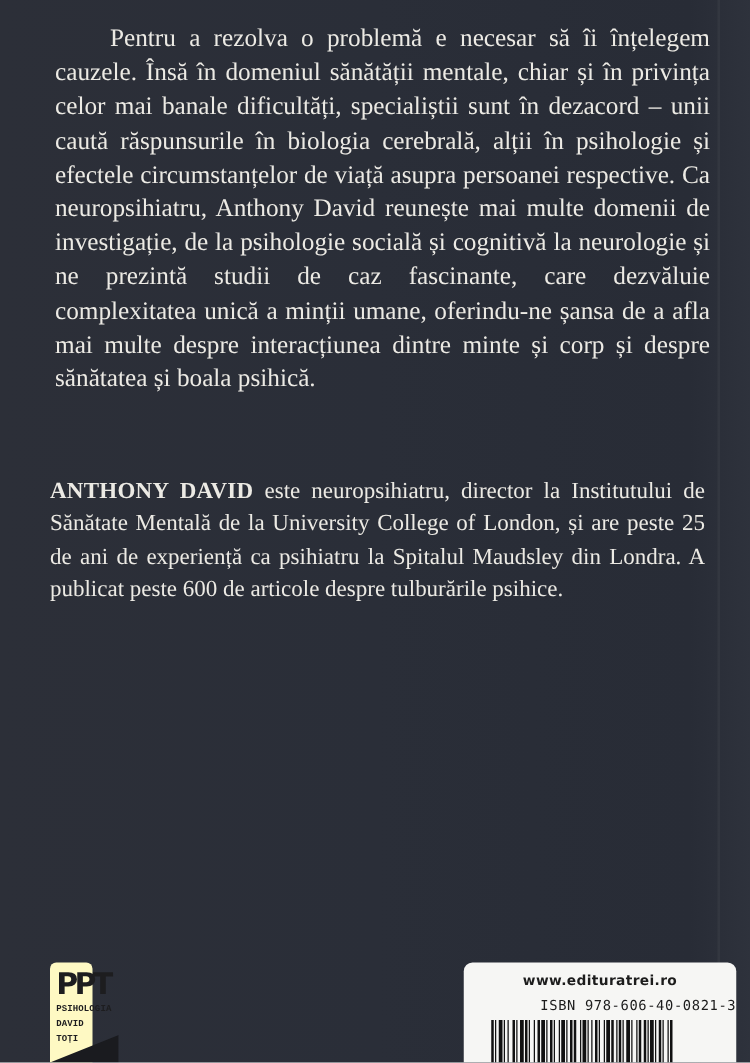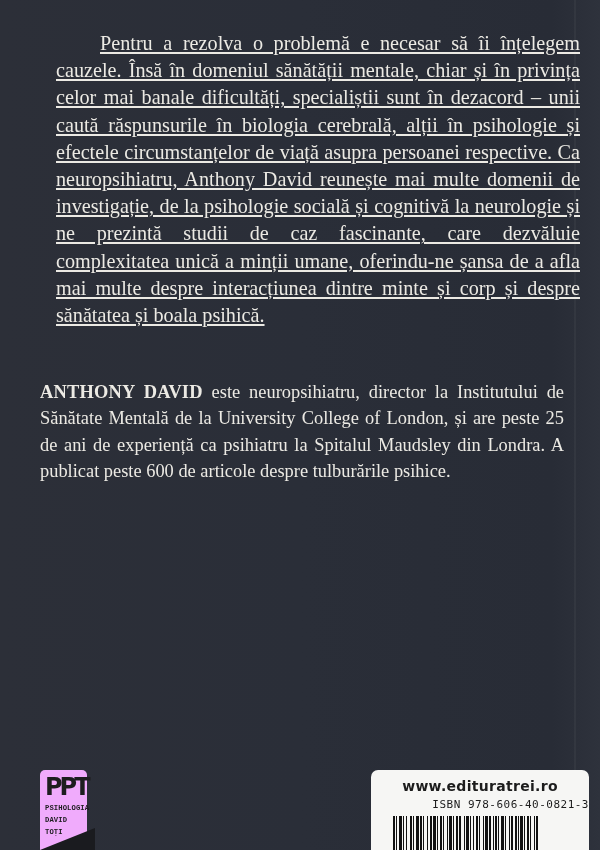--- a/index.html
+++ b/index.html
@@ -8,47 +8,46 @@
     background: linear-gradient(90deg, #2c2f38 0%, #2a2e38 50%, #282c36 92%, #2e323c 100%);
     font-family: "DejaVu Serif", "Liberation Serif", serif;
     color:#eceae4;
   }
   .cover { position:absolute; inset:0; }
   .edge { position:absolute; top:0; right:24px; width:2px; height:850px; background:rgba(255,255,255,0.04); }
   .blurb {
     position:absolute; left:40px; top:14px; width:524px;
     font-family: "Liberation Serif", serif;
     font-size:20.2px; line-height:27.2px; text-align:justify;
-    margin:16px;
-    text-decoration:underline;
+    margin:4px;
   }
   .blurb .indent { display:inline-block; width:44px; }
   .bio {
     position:absolute; left:40px; top:379px; width:524px;
     font-family: "Liberation Serif", serif;
     font-size:18.4px; line-height:26.4px; text-align:justify; margin:0;
   }
   .bio b { font-weight:bold; letter-spacing:0.2px; }
   .logo {
-    position:absolute; left:40px; top:770px; width:47px; height:80px;
-    background:#f0abfc; border-radius:5px 5px 0 0;
+    position:absolute; left:40px; top:770px; width:34px; height:80px;
+    background:#fef9c3; border-radius:5px 5px 0 0;
     color:#1d1d1f; font-family:"DejaVu Sans", sans-serif;
   }
   .logo .mark { position:absolute; left:5px; top:4px; font-size:24px; font-weight:bold; letter-spacing:-3px; line-height:26px; }
   .logo .sub { position:absolute; left:5px; top:32px; font-size:7.2px; font-weight:bold; line-height:12px; letter-spacing:0.1px;font-family:Liberation Mono, monospace; }
   .logo .fold {
     position:absolute; left:0; bottom:0; width:55px; height:22px;
     background:#1a1b1f;
     clip-path: polygon(0 100%, 100% 0, 100% 100%);
   }
   .label {
     position:absolute; left:371px; top:770px; width:218px; height:80px;
     background:#f6f6f4; border-radius:7px 7px 0 0; color:#1c1c1c;
   }
-  .label .url { position:absolute; left:0; right:0; top:8px; text-align:center; font-family:"DejaVu Sans", sans-serif; font-weight:bold; font-size:14px; letter-spacing:0.3px; }
+  .label .url { position:absolute; left:0; right:0; top:8px; text-align:center; font-family:"DejaVu Sans", sans-serif; font-weight:bold; font-size:11px; letter-spacing:0.3px; }
   .label .isbn { position:absolute; left:0; right:0; top:28px; text-align:right; font-family:"DejaVu Sans Mono", monospace; font-size:11px; letter-spacing:0.5px; }
   .barcode { position:absolute; left:22px; top:46px; width:174px; height:34px; display:flex; align-items:stretch; }
   .barcode span { display:block; background:#111; margin-right:1px; }
 </style>
 </head>
 <body>
 
 <div class="cover">
   <div class="edge"></div>
 

